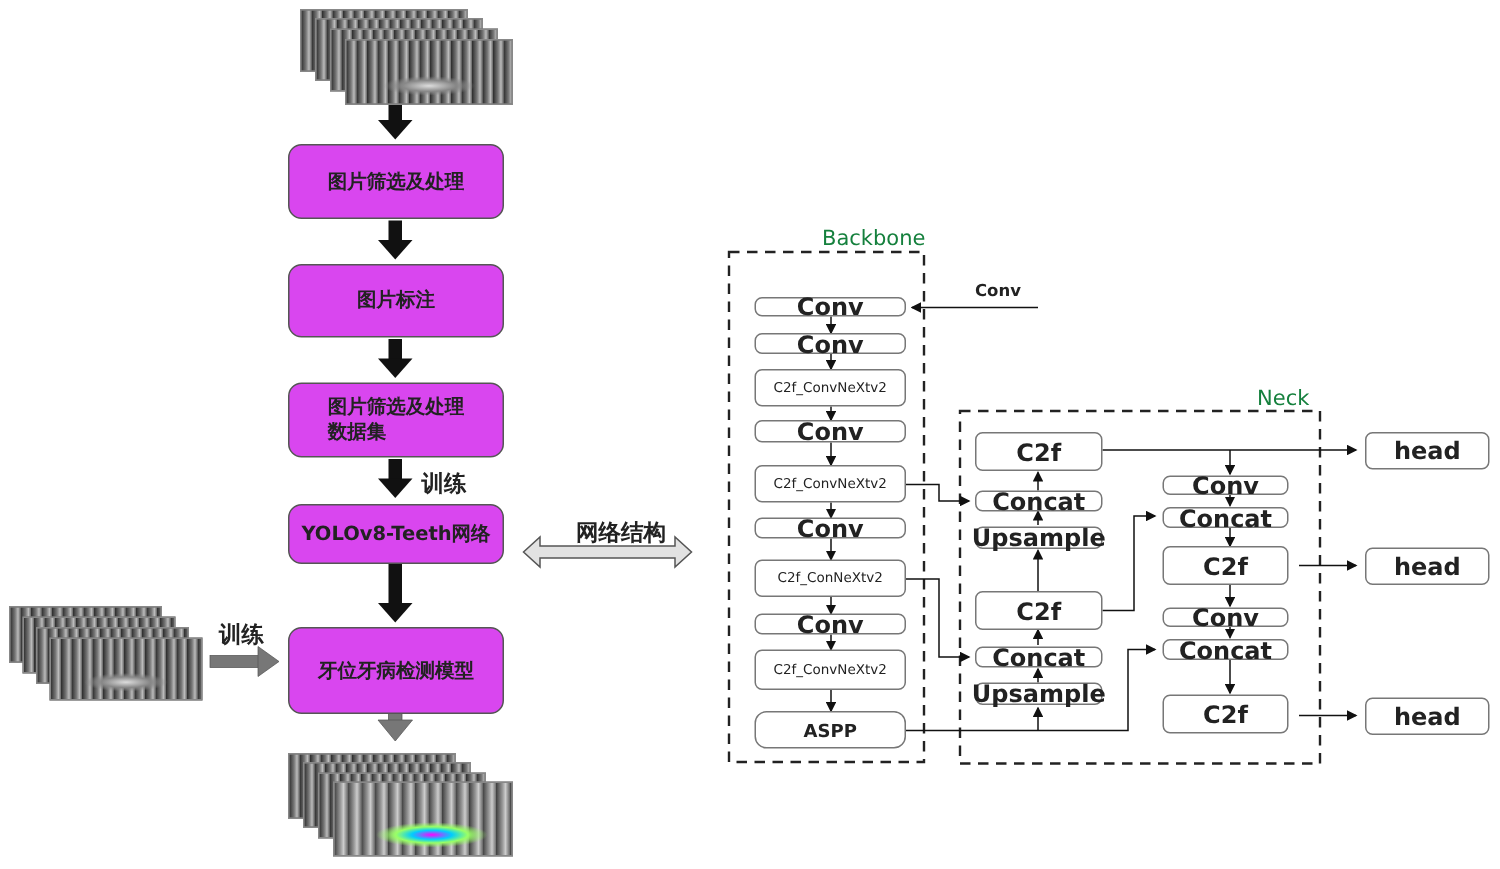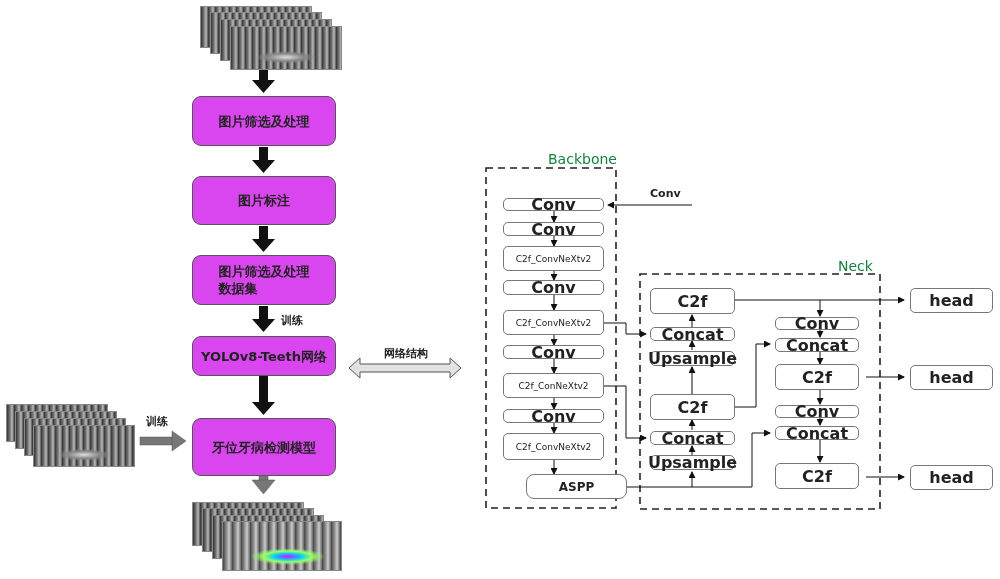--- a/index.html
+++ b/index.html
@@ -8,21 +8,21 @@
   #diagram { position:absolute; left:0; top:0; }
   .flow-box { position:absolute; border:1.5px solid #555; border-radius:9px; background:#d946ef;
               display:flex; align-items:center; justify-content:center; 
               font-weight:bold; font-size:13px; line-height:17px; color:#222; box-sizing:border-box; }
   .node { position:absolute; border:1.3px solid #777; border-radius:5px; background:#fff;
           display:flex; align-items:center; justify-content:center; font-weight:bold;
           color:#222; box-sizing:border-box; }
   .sm { font-size:9px; font-weight:normal; }
   .md { font-size:16px; }
   .lg { font-size:12px; }
-  .label { position:absolute; font-size:11px; font-weight:bold; color:#222; }
+  .label { position:absolute; font-size:15px; font-weight:bold; color:#222; }
   .region-title { position:absolute; font-size:14px; color:#15803d; }
   .xray { position:absolute; border:1px solid #888;
           background:
             radial-gradient(ellipse 40% 22% at 50% 72%, #ddd 0%, #888 40%, transparent 70%),
             repeating-linear-gradient(90deg, #333 0px, #777 3px, #bbb 5px, #555 7px),
             #666; }
   .xray.colored { background:
             radial-gradient(ellipse 45% 25% at 55% 72%, #f0f 0%, #0cf 25%, #9f6 45%, transparent 70%),
             repeating-linear-gradient(90deg, #444 0px, #999 4px, #ccc 6px, #666 9px),
             #777; }
@@ -147,21 +147,21 @@
 
 <div class="node md" style="left:503px;top:198px;width:101px;height:13px;">Conv</div>
 <div class="node md" style="left:503px;top:222px;width:101px;height:14px;">Conv</div>
 <div class="node sm" style="left:503px;top:246px;width:101px;height:25px;">C2f_ConvNeXtv2</div>
 <div class="node md" style="left:503px;top:280px;width:101px;height:15px;">Conv</div>
 <div class="node sm" style="left:503px;top:310px;width:101px;height:25px;">C2f_ConvNeXtv2</div>
 <div class="node md" style="left:503px;top:345px;width:101px;height:14px;">Conv</div>
 <div class="node sm" style="left:503px;top:373px;width:101px;height:25px;">C2f_ConNeXtv2</div>
 <div class="node md" style="left:503px;top:409px;width:101px;height:14px;">Conv</div>
 <div class="node sm" style="left:503px;top:433px;width:101px;height:27px;">C2f_ConvNeXtv2</div>
-<div class="node lg" style="left:526px;top:474px;width:101px;height:25px;border-radius:8px;">ASPP</div>
+<div class="node lg" style="left:503px;top:474px;width:101px;height:25px;border-radius:8px;">ASPP</div>
 
 <div class="region-title" style="left:838px;top:258px;">Neck</div>
 
 <div class="node md" style="left:650px;top:288px;width:85px;height:26px;">C2f</div>
 <div class="node md" style="left:650px;top:327px;width:85px;height:14px;">Concat</div>
 <div class="node md" style="left:650px;top:351px;width:85px;height:15px;">Upsample</div>
 <div class="node md" style="left:650px;top:394px;width:85px;height:26px;">C2f</div>
 <div class="node md" style="left:650px;top:431px;width:85px;height:14px;">Concat</div>
 <div class="node md" style="left:650px;top:455px;width:85px;height:15px;">Upsample</div>
 

